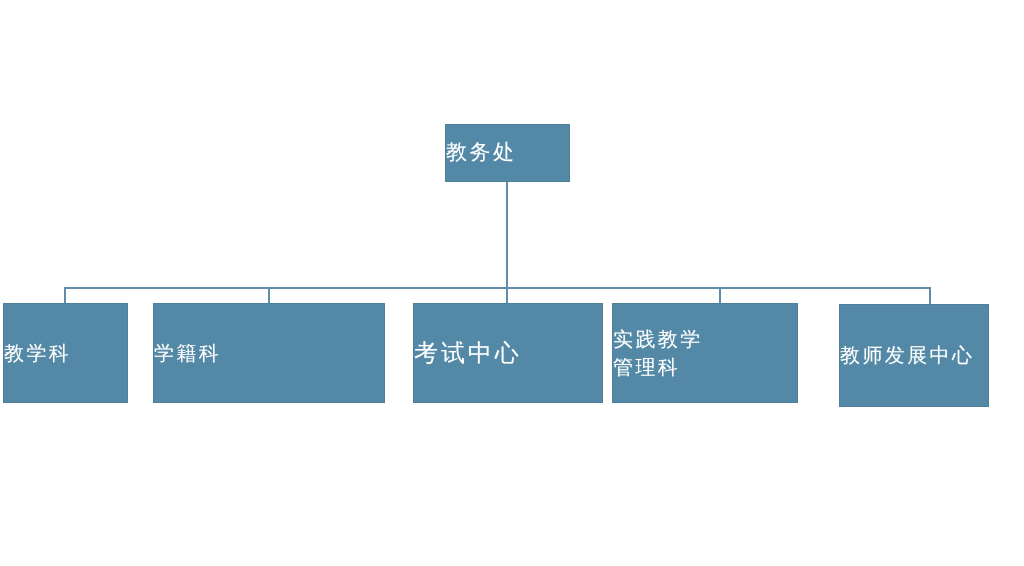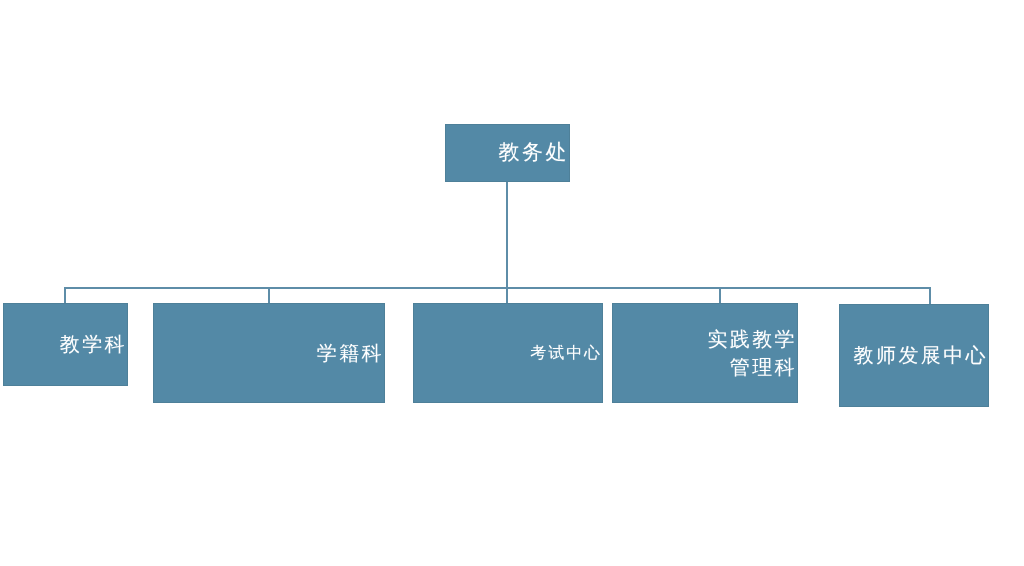--- a/index.html
+++ b/index.html
@@ -20,21 +20,21 @@
     background: #ffffff;
   }
   .node {
     position: absolute;
     box-sizing: border-box;
     background: #5389A6;
     border: 1px solid #4E8099;
     color: #ffffff;
     display: flex;
     flex-direction: column;
-    align-items: flex-end;
+    align-items: flex-start;
     justify-content: center;
     text-align: center;
     letter-spacing: 0.12em;
     line-height: 1.42;
     font-weight: 400;
     text-shadow: 0 0 1px rgba(255,255,255,0.35);
   }
   .node-line {
     display: block;
     white-space: nowrap;
@@ -43,36 +43,36 @@
     left: 445px;
     top: 124px;
     width: 125px;
     height: 58px;
     font-size: 21px;
   }
   #node-child-0 {
     left: 3px;
     top: 303px;
     width: 125px;
-    height: 83px;
+    height: 100px;
     font-size: 20px;
   }
   #node-child-1 {
     left: 153px;
     top: 303px;
     width: 232px;
     height: 100px;
     font-size: 20px;
   }
   #node-child-2 {
     left: 413px;
     top: 303px;
     width: 190px;
     height: 100px;
-    font-size: 16px;
+    font-size: 24px;
   }
   #node-child-3 {
     left: 612px;
     top: 303px;
     width: 186px;
     height: 100px;
     font-size: 20px;
   }
   #node-child-4 {
     left: 839px;

